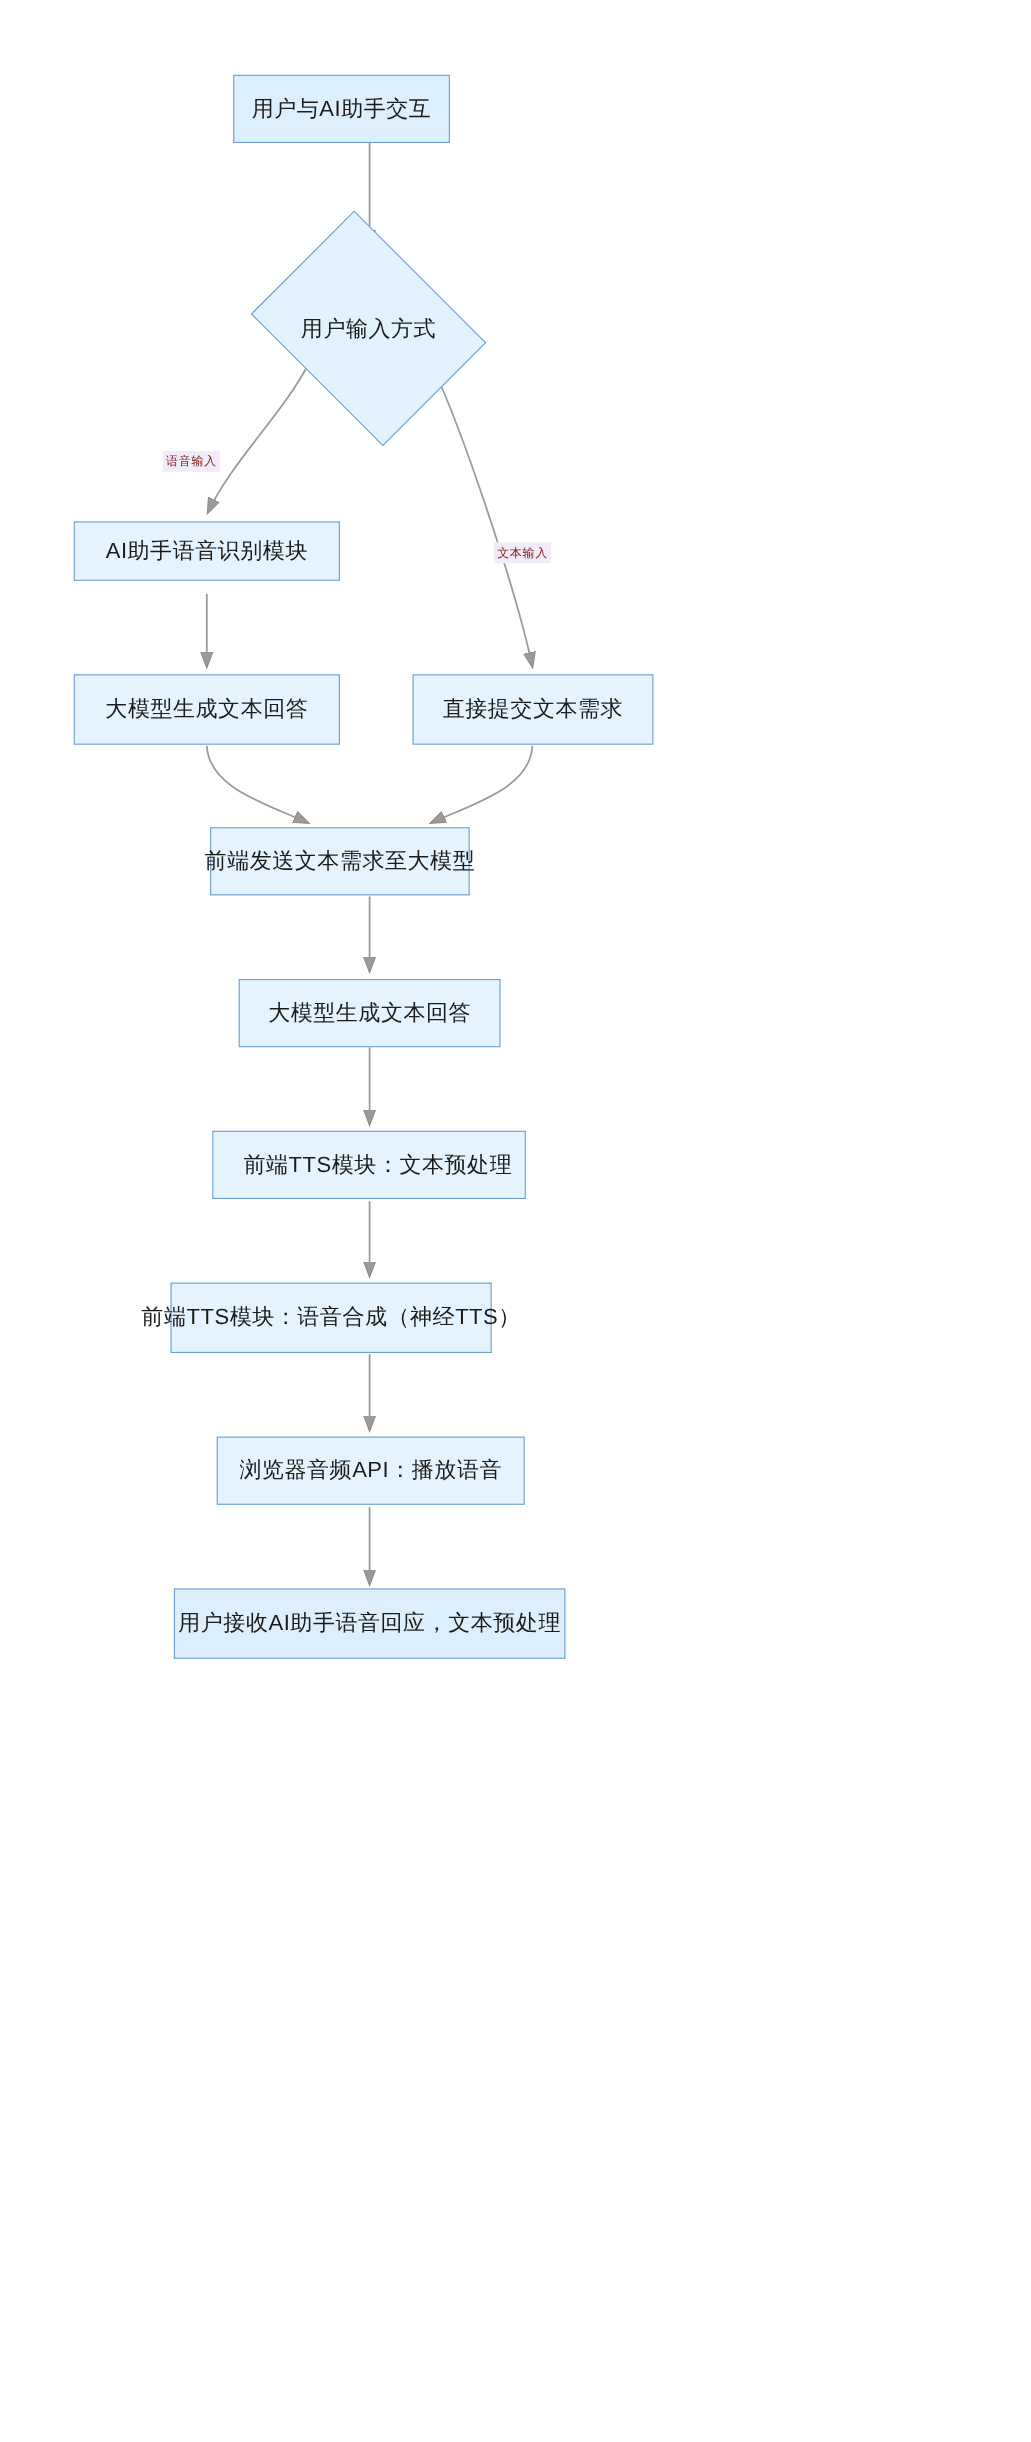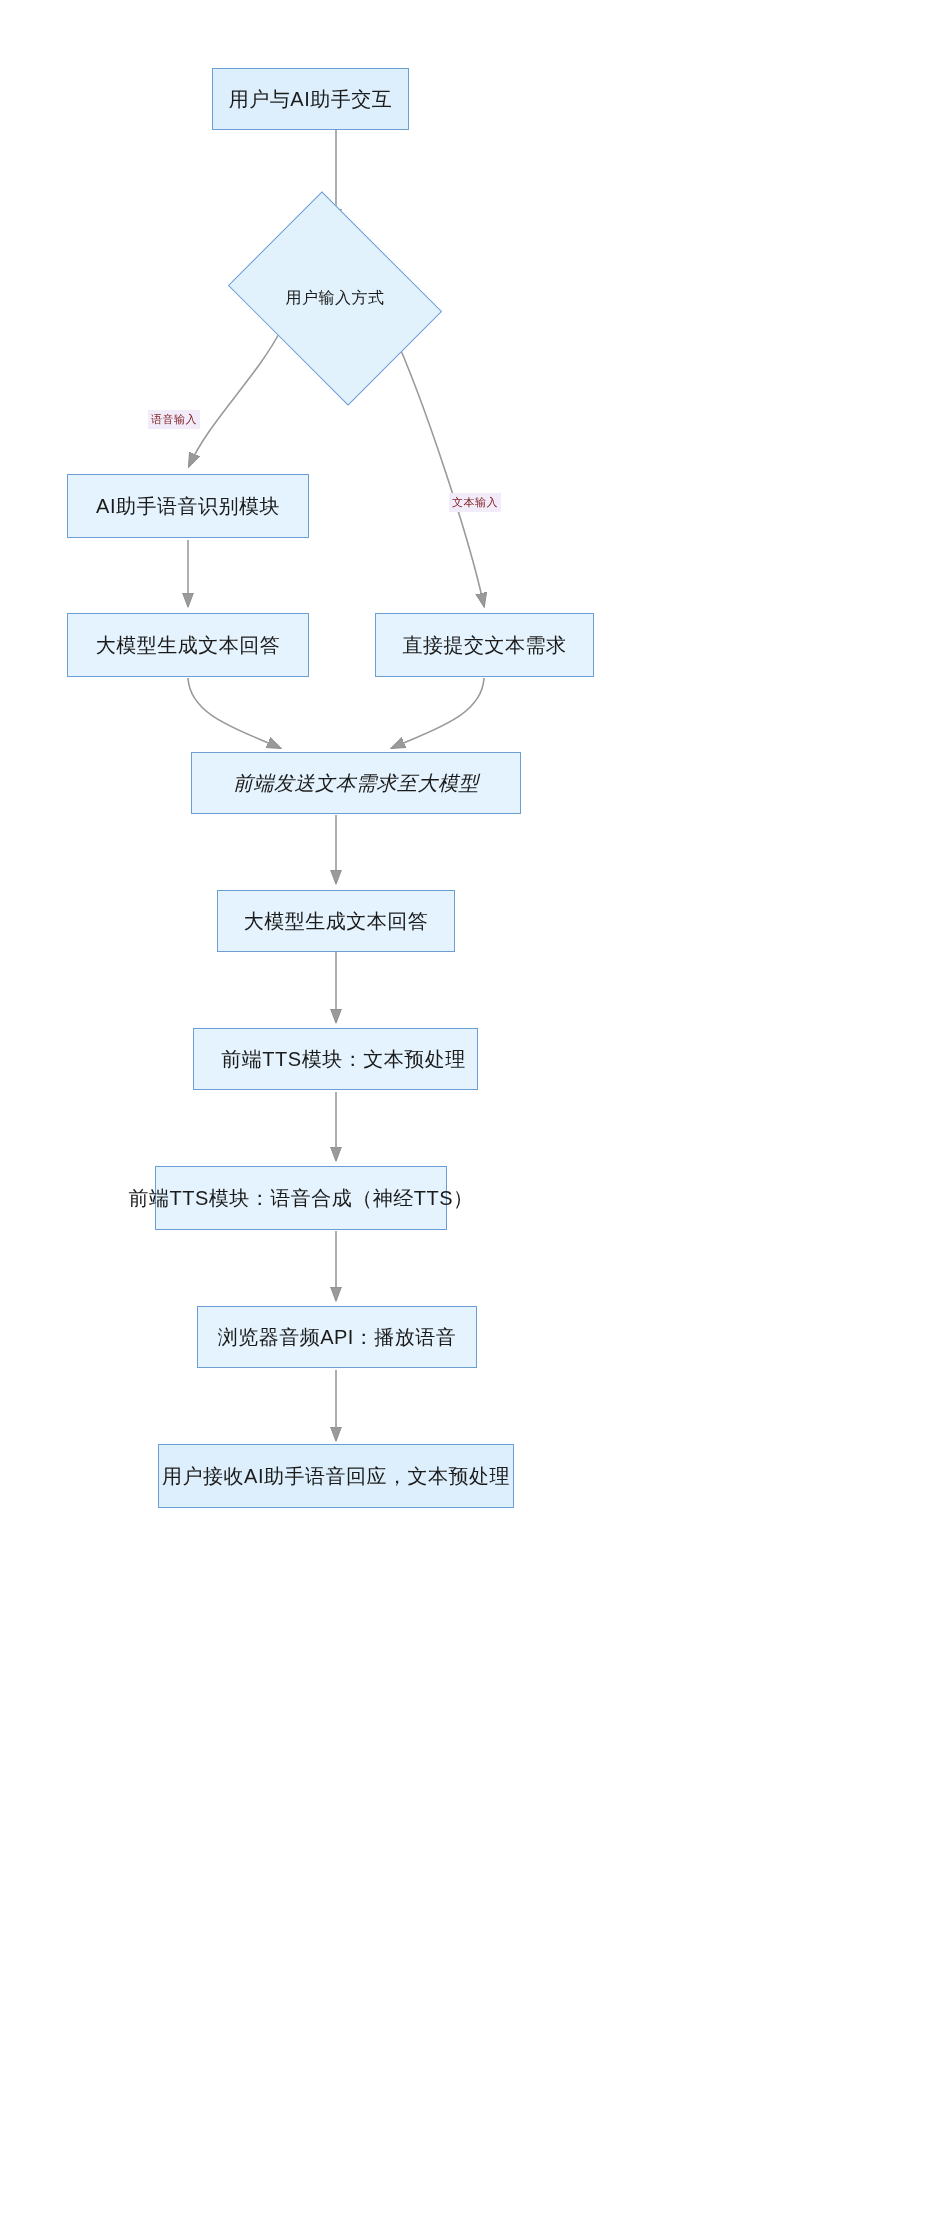--- a/index.html
+++ b/index.html
@@ -6,21 +6,21 @@
   body{width:937px;height:2220px;position:relative;font-family:"Liberation Sans","DejaVu Sans",sans-serif;overflow:hidden;}
   #stage{position:absolute;left:0;top:0;width:937px;height:2220px;}
   svg.edges{position:absolute;left:0;top:0;width:937px;height:2220px;pointer-events:none;}
   .node{position:absolute;box-sizing:border-box;display:flex;align-items:center;justify-content:center;
         background:#e4f3fd;border:1.6px solid #6c9ed6;color:#1b1b1b;font-size:20px;line-height:1.3;
         text-align:center;letter-spacing:0.5px;white-space:nowrap;}
   .node.terminal{background:#ddeffc;}
   .diamond-wrap{position:absolute;display:flex;align-items:center;justify-content:center;}
   .diamond-shape{position:absolute;left:0;top:0;width:100%;height:100%;
         background:#e1f2fd;border:1.6px solid #6c9ed6;transform:rotate(45deg);box-sizing:border-box;}
-  .diamond-label{position:relative;z-index:2;font-size:16px;color:#1b1b1b;white-space:nowrap;letter-spacing:0.5px;}
+  .diamond-label{position:relative;z-index:2;font-size:20px;color:#1b1b1b;white-space:nowrap;letter-spacing:0.5px;}
   .edge-label{position:absolute;background:#f2ecfa;color:#7f1d1d;font-size:11px;padding:2px 3px;
         white-space:nowrap;letter-spacing:0.5px;}
 </style>
 </head>
 <body>
 
 <div id="stage">
 
   <svg class="edges" viewBox="0 0 937 2220">
     <defs>
@@ -47,27 +47,27 @@
 
   <div class="diamond-wrap" style="left:250px;top:232px;width:170px;height:133px;">
     <div class="diamond-shape"></div>
     <span class="diamond-label">用户输入方式</span>
   </div>
 
   <div class="edge-label" style="left:148px;top:410px;">语音输入</div>
 
   <div class="edge-label" style="left:449px;top:493px;">文本输入</div>
 
-  <div class="node" style="left:67px;top:474px;width:242px;height:64px;">AI助手语音识别模块</div>
+  <div class="node" style="left:67px;top:474px;width:242px;height:54px;">AI助手语音识别模块</div>
 
   <div class="node" style="left:67px;top:613px;width:242px;height:64px;">大模型生成文本回答</div>
 
   <div class="node" style="left:375px;top:613px;width:219px;height:64px;">直接提交文本需求</div>
 
-  <div class="node" style="left:191px;top:752px;width:330px;height:62px;font-style:italic;">前端发送文本需求至大模型</div>
+  <div class="node" style="left:191px;top:752px;width:236px;height:62px;">前端发送文本需求至大模型</div>
 
   <div class="node" style="left:217px;top:890px;width:238px;height:62px;">大模型生成文本回答</div>
 
   <div class="node" style="left:193px;top:1028px;width:285px;height:62px;padding-left:16px;">前端TTS模块：文本预处理</div>
 
   <div class="node" style="left:155px;top:1166px;width:292px;height:64px;">前端TTS模块：语音合成（神经TTS）</div>
 
   <div class="node" style="left:197px;top:1306px;width:280px;height:62px;">浏览器音频API：播放语音</div>
 
   <div class="node terminal" style="left:158px;top:1444px;width:356px;height:64px;">用户接收AI助手语音回应，文本预处理</div>

